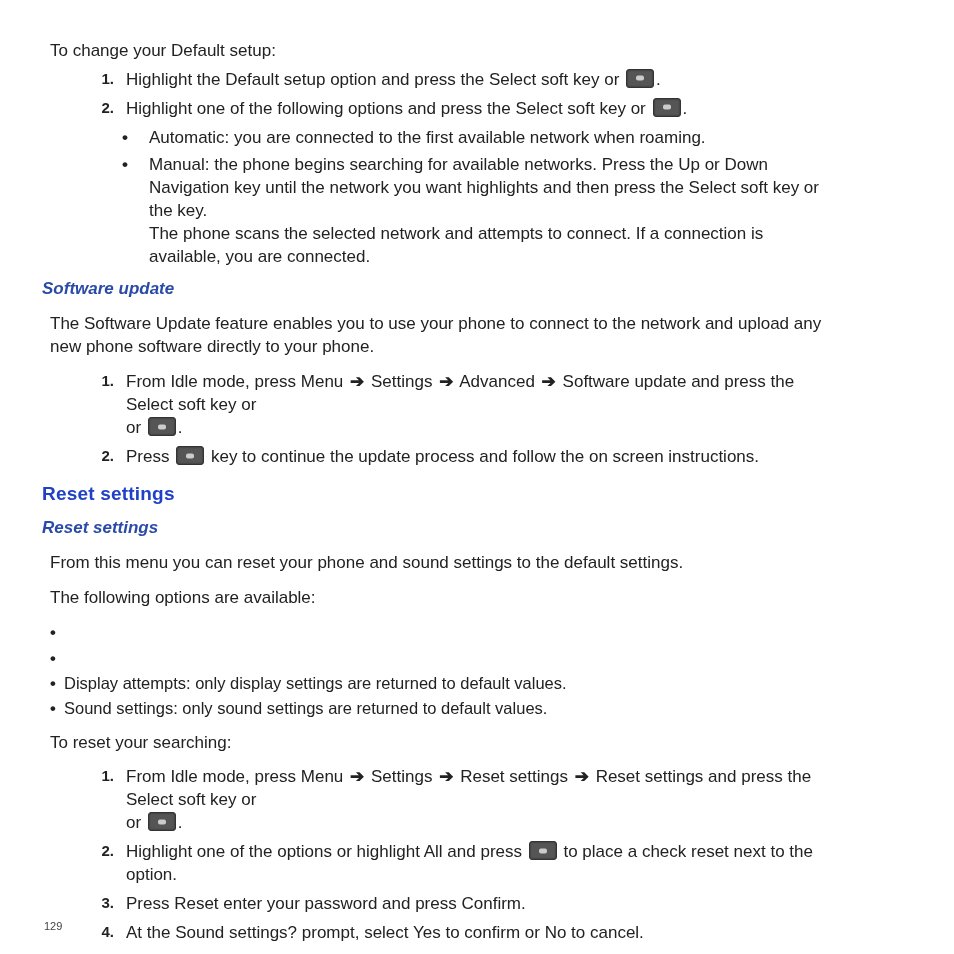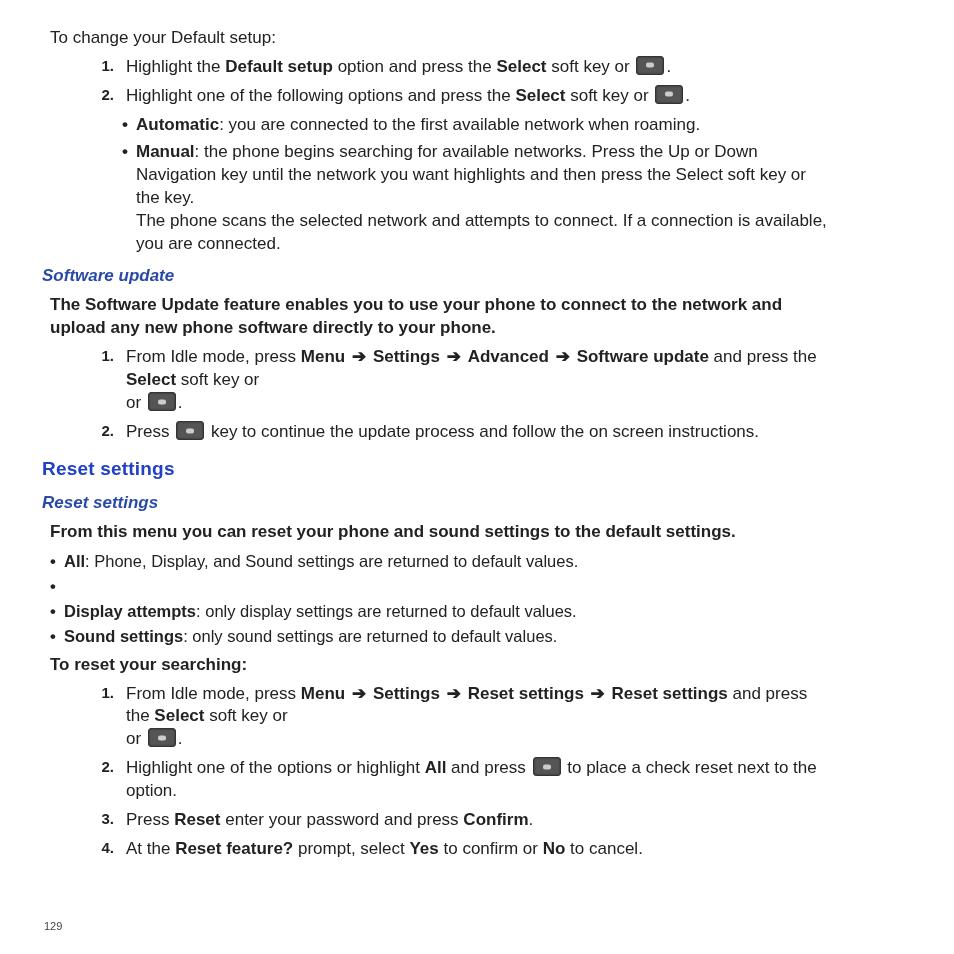--- a/index.html
+++ b/index.html
@@ -5,21 +5,21 @@
   body {
     font-family: Arial, Helvetica, sans-serif;
     margin: 0;
     padding: 0;
     background: #fff;
     color: #222;
   }
   .page {
     width: 880px;
     height: 954px;
-    padding: 27px 50px 20px 50px;
+    padding: 40px 50px 20px 50px;
     box-sizing: border-box;
     position: relative;
     font-size: 17px;
     line-height: 1.35;
   }
   .intro {
     margin: 0 0 6px 0;
   }
   ol.numbered {
     list-style: none;
@@ -53,55 +53,55 @@
     font-family: "Arial Narrow", Arial, sans-serif;
     font-stretch: condensed;
     font-size: 17px;
   }
   ul.bulleted > li .dot {
     flex: 0 0 14px;
     font-weight: bold;
   }
   ul.bulleted > li .btxt {
     flex: 1;
+    margin-left: 13px;
   }
   ul.flat {
     list-style: none;
     padding: 0;
     margin: 2px 0 6px 0;
   }
   ul.flat > li {
     display: flex;
     align-items: flex-start;
     margin: 3px 0;
     font-size: 16.5px;
   }
   ul.flat > li .dot {
     flex: 0 0 14px;
     font-weight: bold;
   }
   .narrow { font-family: "Arial Narrow", Arial, sans-serif; font-stretch: condensed; }
-  .b { font-weight: bold; }
+  .b { font-weight: normal; }
   .h-sub {
     color: #2a4aa8;
     font-weight: bold;
     font-style: italic;
     font-size: 17px;
     margin: 10px 0 6px -8px;
   }
   .h-main {
     color: #2040c8;
     font-weight: 900;
     font-size: 19px;
     margin: 12px 0 6px -8px;
     letter-spacing: 0.2px;
   }
   .para {
-    margin: 6px 0;
-    font-weight: bold;
+    margin: 12px 0;
   }
   .ok-key {
     display: inline-block;
     width: 26px;
     height: 17px;
     background: #555;
     border: 1px solid #333;
     border-radius: 3px;
     vertical-align: -3px;
     position: relative;
@@ -188,25 +188,25 @@
         <span class="ok-key"></span>
         <span> key to continue the update process and follow the on screen instructions.</span>
       </span>
     </li>
   </ol>
 
   <div class="h-main">Reset settings</div>
   <div class="h-sub">Reset settings</div>
 
   <p class="para">From this menu you can reset your phone and sound settings to the default settings.</p>
+  <p class="para">The following options are available:</p>
 
   <ul class="flat">
     <li>
         <span class="dot">•</span>
-        <span><span class="b narrow">All</span><span class="narrow">: Phone, Display, and Sound settings are returned to default values.</span></span>
       </li>
     <li>
         <span class="dot">•</span>
       </li>
     <li>
         <span class="dot">•</span>
         <span><span class="b narrow">Display attempts</span><span class="narrow">: only display settings are returned to default values.</span></span>
       </li>
     <li>
         <span class="dot">•</span>
@@ -240,19 +240,19 @@
     </li>
     <li>
       <span class="num">3.</span>
       <span class="body">
         <span>Press </span><span class="b">Reset</span><span> enter your password and press </span><span class="b">Confirm</span><span>.</span>
       </span>
     </li>
     <li>
       <span class="num">4.</span>
       <span class="body">
-        <span>At the </span><span class="b">Reset feature?</span><span> prompt, select </span><span class="b">Yes</span><span> to confirm or </span><span class="b">No</span><span> to cancel.</span>
+        <span>At the </span><span class="b">Sound settings?</span><span> prompt, select </span><span class="b">Yes</span><span> to confirm or </span><span class="b">No</span><span> to cancel.</span>
       </span>
     </li>
   </ol>
 
   <div class="pagenum">129</div>
 </div>
 
 </body></html>

